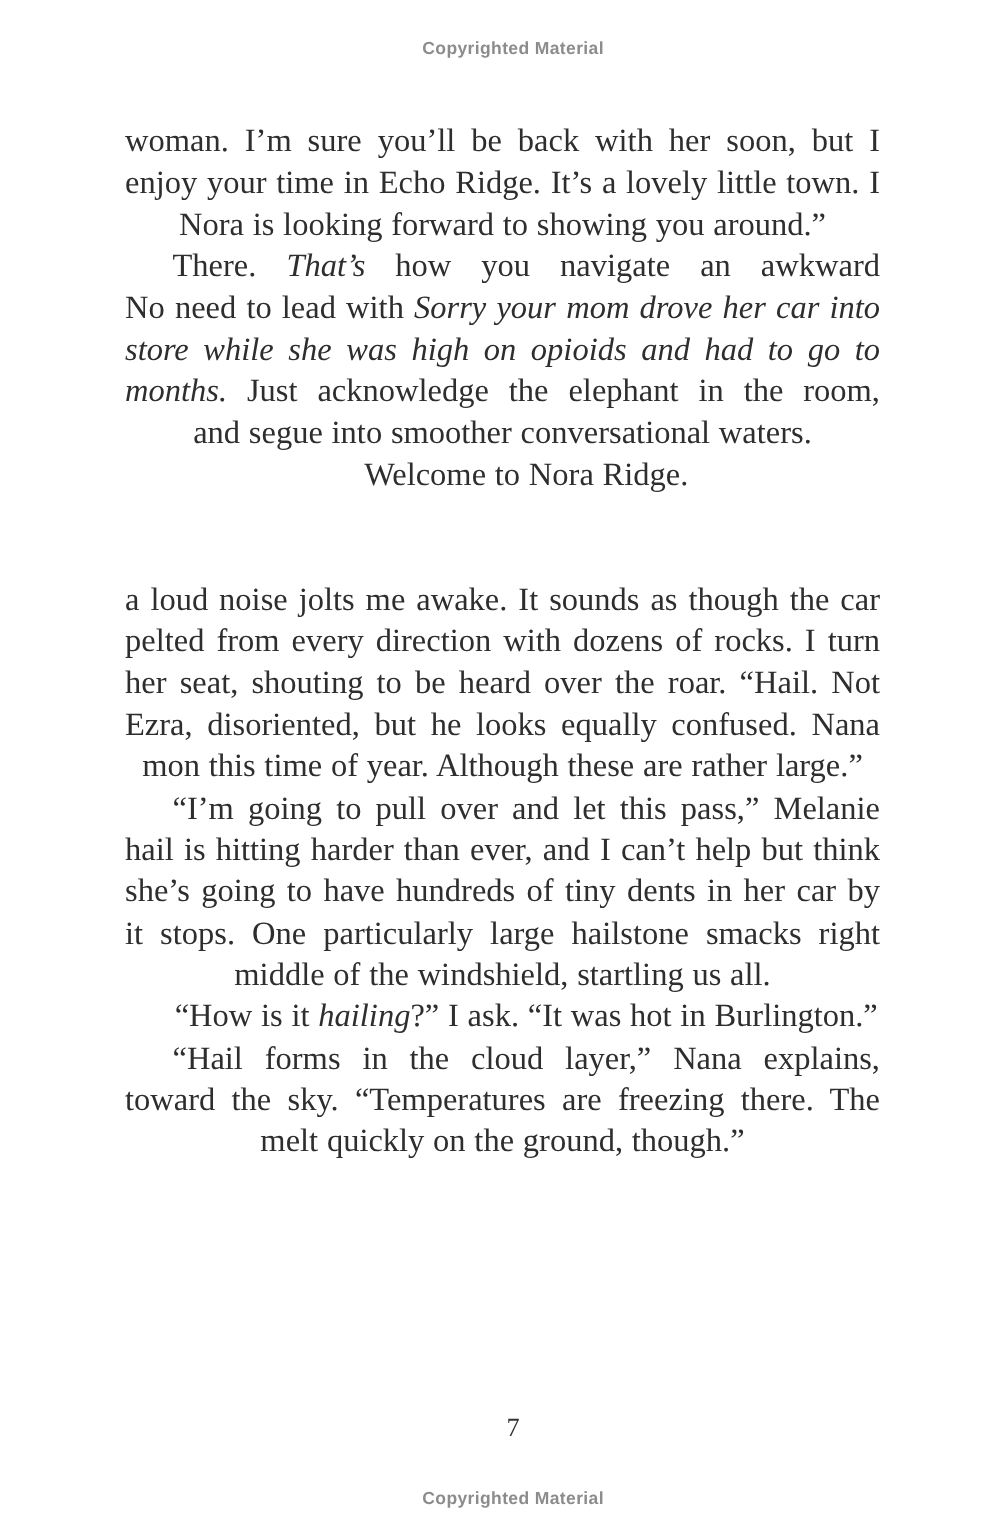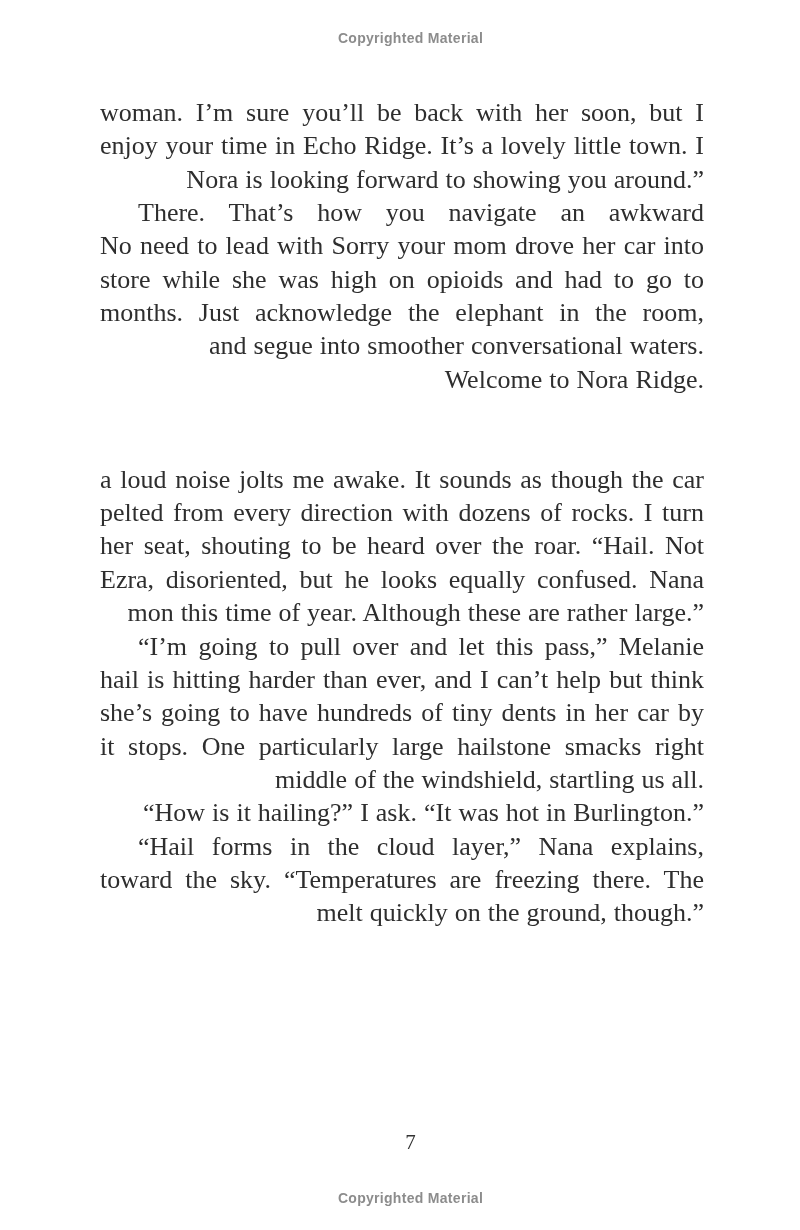--- a/index.html
+++ b/index.html
@@ -33,29 +33,29 @@
     left: 100px;
     width: 604px;
     font-size: 26px;
   }
   .para { margin: 0; }
   .para.section-start { margin-top: 66.7px; }
   .line {
     height: 33.35px;
     line-height: 33.35px;
     overflow: hidden;
-    text-align: right;
+    text-align: center;
     word-spacing: 0.5px;
   }
   .line.j {
     text-align: justify;
     text-align-last: justify;
   }
   .line.indent { padding-left: 38px; }
-  .seg.i { }
+  .seg.i { font-style: italic; }
   .page-number {
     position: absolute;
     top: 1122px;
     left: 0;
     width: 100%;
     height: 33px;
     line-height: 33px;
     text-align: center;
     font-size: 21px;
     color: #333333;

